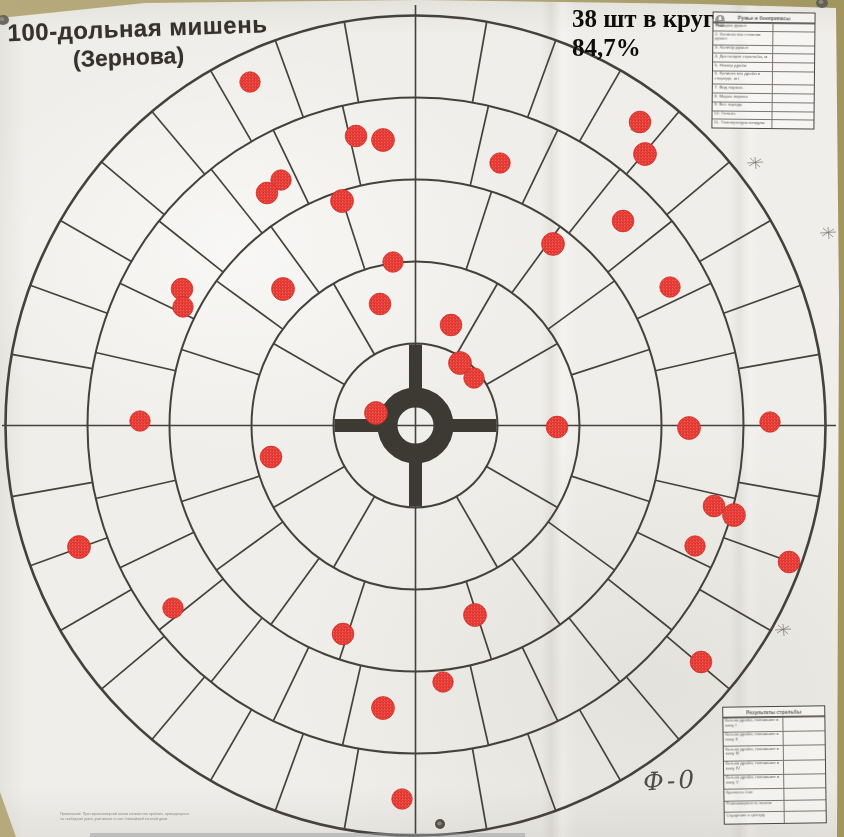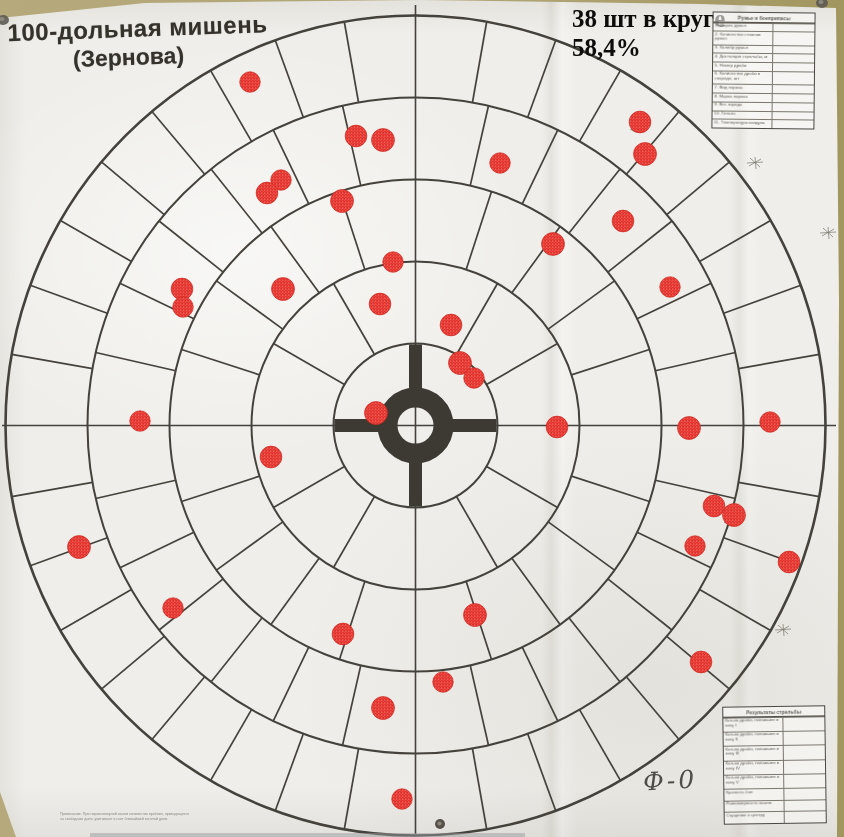--- a/index.html
+++ b/index.html
@@ -241,21 +241,21 @@
     </g>
 </svg>
 
 <div class="title">
   <div class="l1">100-дольная мишень</div>
   <div class="l2">(Зернова)</div>
 </div>
 
 <div class="annotation">
   <div>38 шт в круге</div>
-  <div>58,4%</div>
+  <div>84,7%</div>
 </div>
 
 <div id="gunTable" class="mini-table">
   <div class="tt">Ружье и боеприпасы</div>
 <div class="rw">
       <span class="lb">1. Марка ружья</span>
       <span class="vl"></span>
     </div>
     <div class="rw">
       <span class="lb">2. Количество стволов ружья</span>

